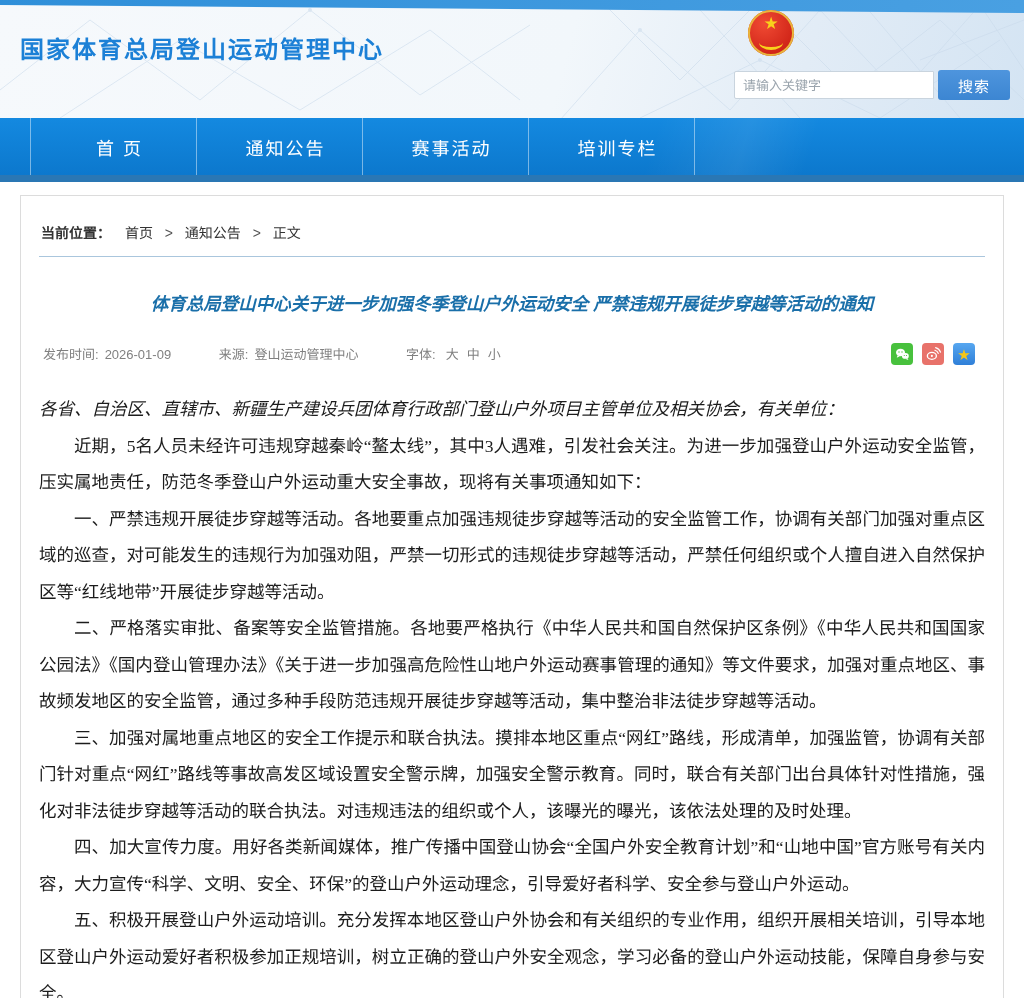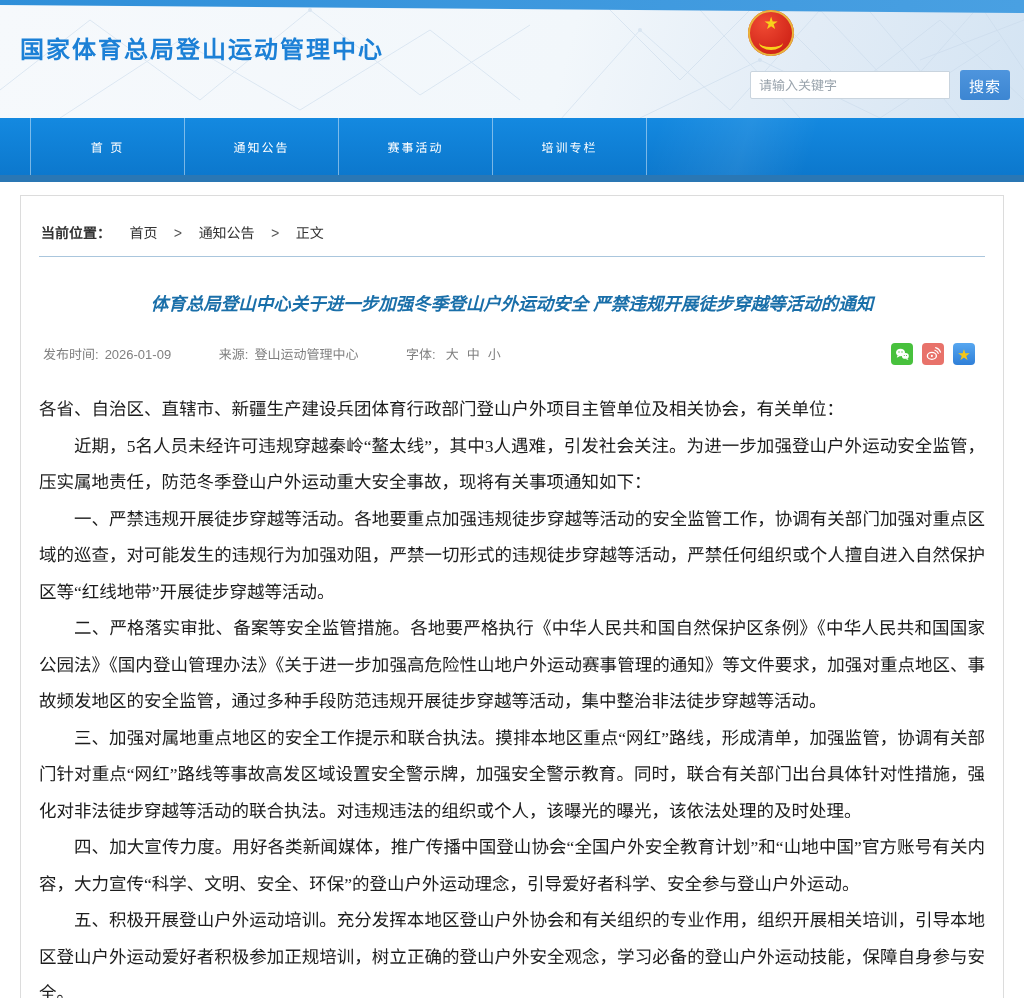--- a/index.html
+++ b/index.html
@@ -40,45 +40,46 @@
   .logo-text{margin-left:10px;}
   .logo-cn{font-size:27px;font-weight:bold;color:#1b7fd0;letter-spacing:7px;white-space:nowrap;}
   .logo-en{font-size:10px;color:#2a86c8;margin-top:2px;letter-spacing:.2px;}
   .search-row{position:absolute;right:14px;top:70px;display:flex;align-items:center;}
   .search-input{
     width:182px;height:26px;border:1px solid #c9d4de;background:#fff;
     padding:0 8px;font-size:13px;color:#555;outline:none;border-radius:2px 0 0 2px;
   }
   .search-input::placeholder{color:#9aa4ad;}
   .search-button{
-    height:30px;width:50px;margin-left:10px;border:none;cursor:pointer;
+    height:30px;width:72px;margin-left:4px;border:none;cursor:pointer;
     background:linear-gradient(180deg,#4e95dd,#3c86d2);color:#fff;
     font-size:15px;border-radius:3px;letter-spacing:1px;
   }
   
   .main-nav{
     height:57px;background:linear-gradient(180deg,#1489e0,#0c78cd);
     display:flex;align-items:stretch;padding-left:30px;position:relative;overflow:hidden;
   }
   .nav-streak{position:absolute;top:-30px;right:120px;width:420px;height:140px;
     background:linear-gradient(115deg,rgba(255,255,255,0) 40%,rgba(255,255,255,.08) 60%,rgba(255,255,255,0) 75%);
     transform:rotate(-8deg);pointer-events:none;}
   .nav-item{
     width:153px;display:flex;align-items:center;justify-content:center;
-    color:#fff;font-size:12px;letter-spacing:2px;cursor:pointer;
+    color:#fff;font-size:18px;letter-spacing:2px;cursor:pointer;
     border-left:1px solid rgba(255,255,255,.45);
+    padding-left:12px;
   }
   .nav-item:last-child{border-right:1px solid rgba(255,255,255,.45);}
   .nav-shadow-strip{height:7px;background:#2a77b4;}
   
   .content-box{
     margin:13px 20px 0;border:1px solid #dcdcdc;background:#fff;min-height:802px;
     box-sizing:border-box;
   }
-  .breadcrumb{padding:26px 20px 0;font-size:14px;color:#333;font-family:Liberation Mono, monospace;}
+  .breadcrumb{padding:26px 20px 0;font-size:14px;color:#333;}
   .breadcrumb-label{font-weight:bold;margin-right:10px;}
   .breadcrumb a,.breadcrumb .crumb{color:#333;text-decoration:none;cursor:pointer;}
   .crumb-sep{margin:0 8px;color:#555;}
   .breadcrumb-divider{border:none;border-top:1px solid #aac6dd;margin:14px 18px 0;}
   .article-title{
     margin:34px 40px 0;text-align:center;color:#1a6fa9;
     font-size:17.5px;font-weight:bold;line-height:1.5;font-style:italic;
   }
   .article-meta{
     position:relative;margin-top:26px;
@@ -95,21 +96,21 @@
   .share-wechat{background:#48c13d;}
   .share-weibo{background:#e8726a;}
   .share-qzone{background:linear-gradient(180deg,#57a7f0,#2f7fd8);color:#f5c518;font-size:15px;line-height:1;}
   
   .article-body{
     padding:24px 18px 0;color:#1c1c1c;text-align:justify;
     font-family:"Liberation Serif","DejaVu Serif",serif;
     font-size:17.5px;line-height:36.5px;
   }
   .article-body p{margin:0;text-indent:2em;}
-  .article-body p.no-indent{text-indent:0;}
+  .article-body p.no-indent{text-indent:0;font-style:italic;}
 </style>
 </head>
 <body>
 
 <div class="site-header">
   <svg class="header-pattern" viewBox="0 0 1024 118" xmlns="http://www.w3.org/2000/svg">
     <g stroke="#c8d9ea" stroke-width="1" fill="none">
       <path d="M560 120 L640 30 L730 110 L820 10 L900 95 L980 5 L1024 70"></path>
       <path d="M600 0 L680 80 L760 0 L850 90 L940 20 L1024 100"></path>
       <path d="M640 118 L760 60 L880 118 L1000 40"></path>

